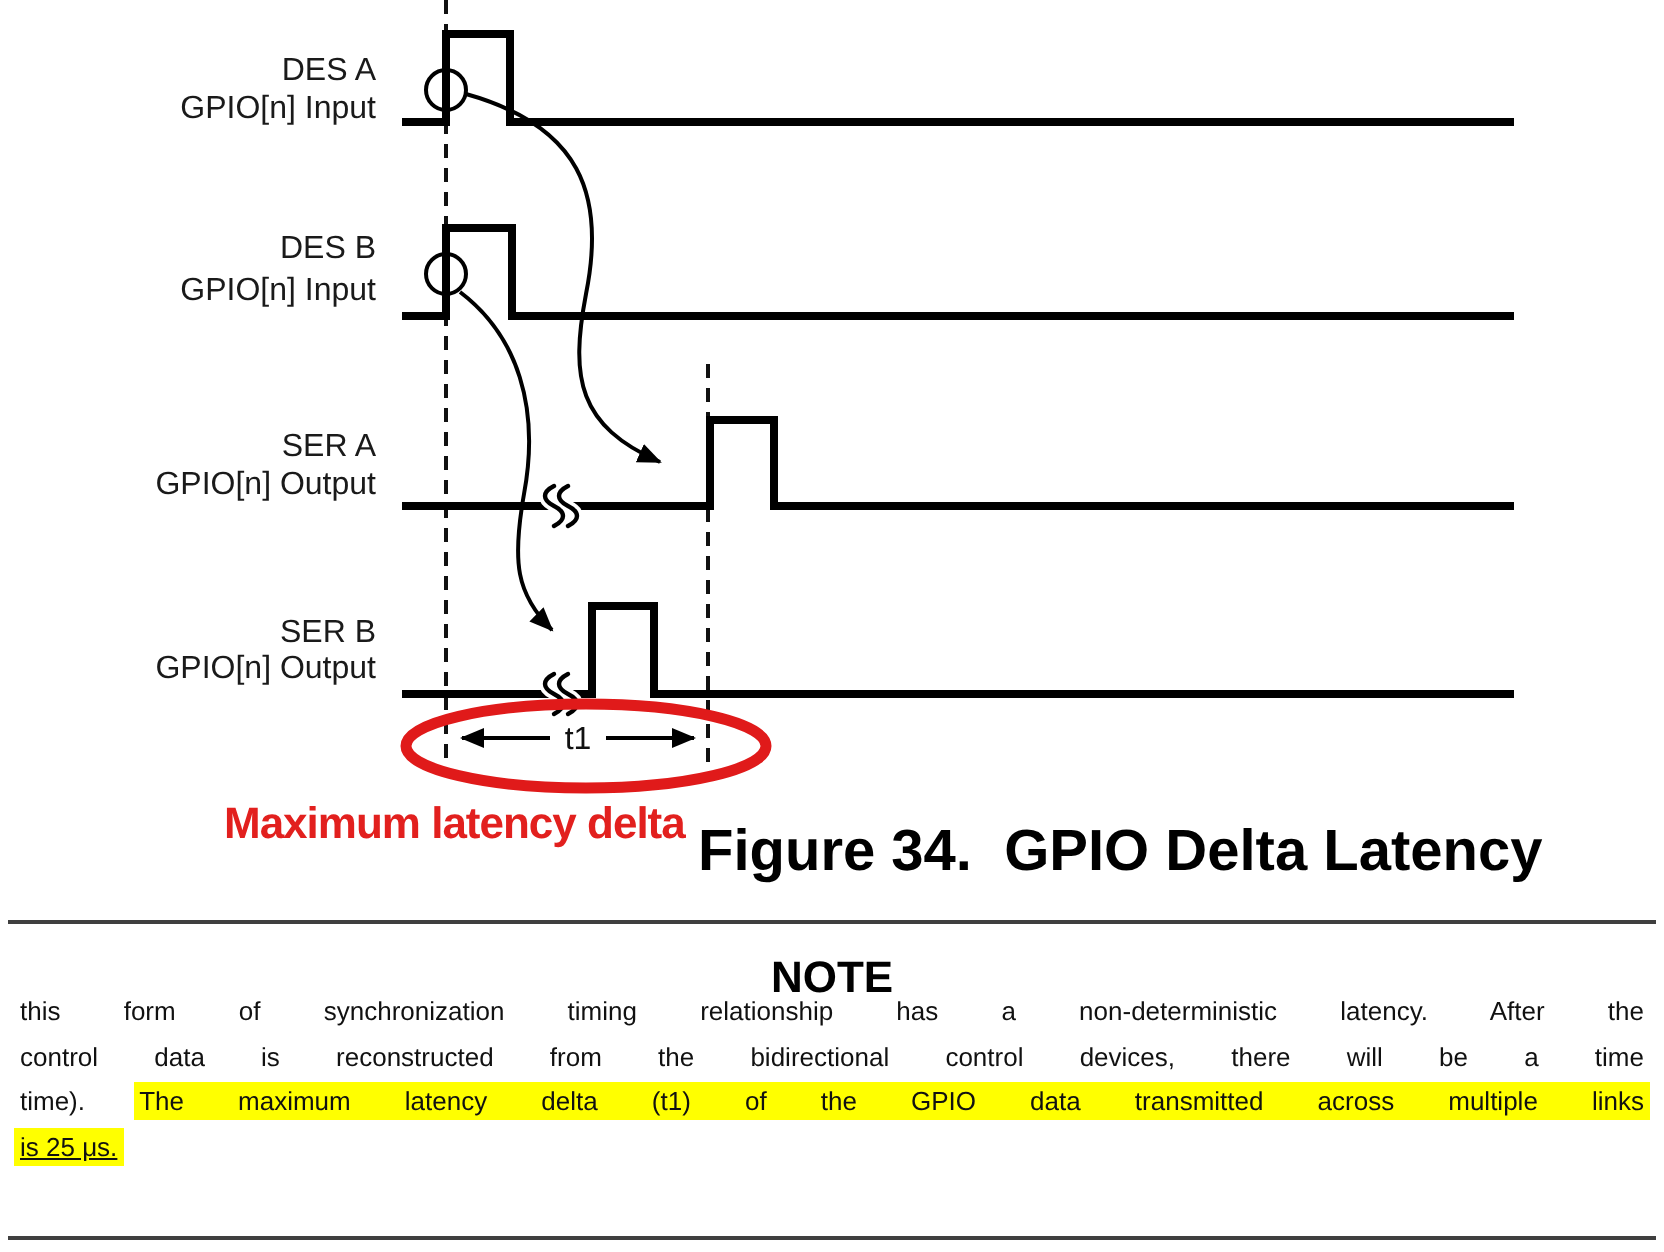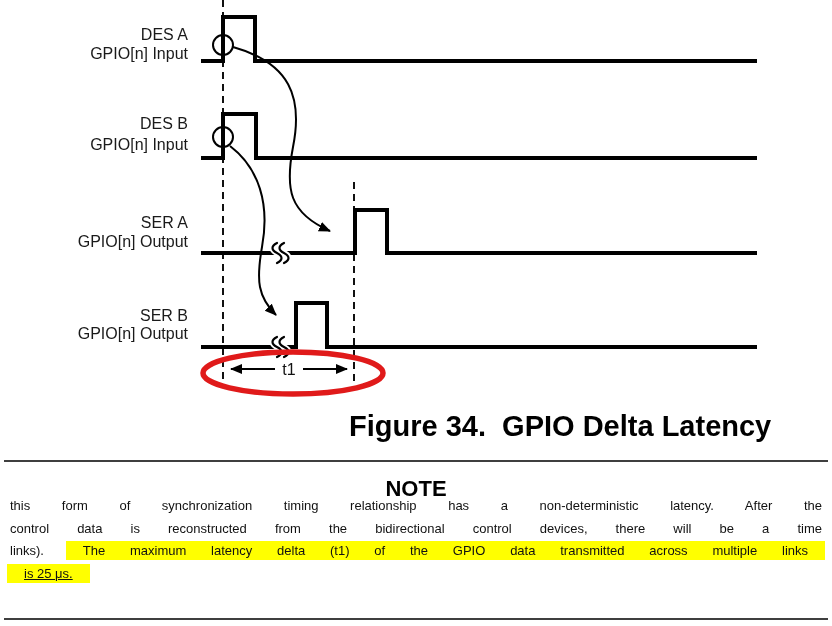--- a/index.html
+++ b/index.html
@@ -129,21 +129,21 @@
     white-space: normal;
   }
   .note-line.last {
     text-align: right;
     text-align-last: left;
     text-decoration: underline;
   }
   mark.hl {
     background: var(--hl, #ffff00);
     color: inherit;
-    padding: 2px 17px;
+    padding: 2px 3px;
     margin: -2px -3px;
   }
 </style>
 </head>
 <body>
 
 <div id="page">
 
   <svg id="diagram-svg" width="832" height="460" viewBox="0 0 832 460">
     <defs>
@@ -199,29 +199,30 @@
     <g>
       <text class="sig-label" x="188" y="228" text-anchor="end">SER A</text>
       <text class="sig-label" x="188" y="247" text-anchor="end">GPIO[n] Output</text>
     </g>
     <g>
       <text class="sig-label" x="188" y="321" text-anchor="end">SER B</text>
       <text class="sig-label" x="188" y="339" text-anchor="end">GPIO[n] Output</text>
     </g>
   </svg>
 
+  <div class="annotation">Maximum latency delta</div>
 
   <div class="figure-caption">Figure 34.  GPIO Delta Latency</div>
 
   <div id="sep-top" class="separator"></div>
 
   <div class="note-heading">NOTE</div>
 
   <div class="note-body">
     <div class="note-line"><span>this form of synchronization timing relationship has a non-deterministic latency. After the</span></div>
     <div class="note-line"><span>control data is reconstructed from the bidirectional control devices, there will be a time</span></div>
-    <div class="note-line"><span>links). </span><mark class="hl">The maximum latency delta (t1) of the GPIO data transmitted across multiple links</mark></div>
+    <div class="note-line"><span>time). </span><mark class="hl">The maximum latency delta (t1) of the GPIO data transmitted across multiple links</mark></div>
     <div class="note-line last"><mark class="hl">is 25 μs.</mark></div>
   </div>
 
   <div id="sep-bottom" class="separator"></div>
 
 </div>
 
 </body></html>

